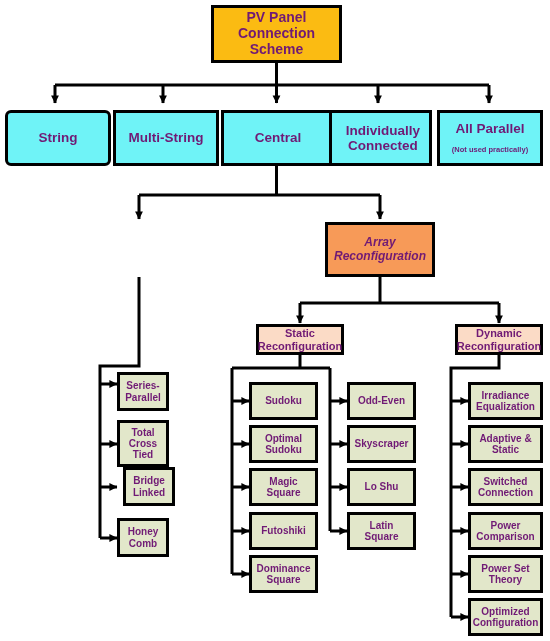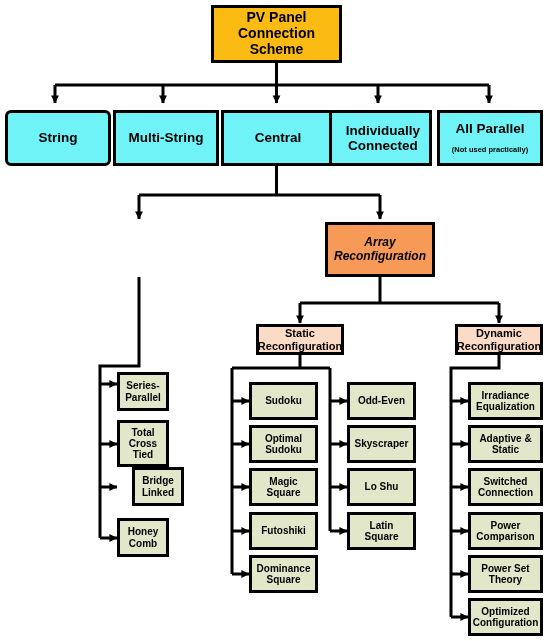--- a/index.html
+++ b/index.html
@@ -1,21 +1,21 @@
 <!DOCTYPE html>
 <html><head>
 <meta charset="utf-8">
 <style>
   html,body{margin:0;padding:0;background:#ffffff;}
   body{width:550px;height:641px;position:relative;overflow:hidden;
        font-family:"Liberation Sans","DejaVu Sans",sans-serif;}
   #diagram{position:absolute;inset:0;width:550px;height:641px;}
   .node{position:absolute;box-sizing:border-box;border:3px solid #000;
         display:flex;flex-direction:column;align-items:center;justify-content:center;
-        text-align:center;font-weight:bold;color:#000000;line-height:1.12;
+        text-align:center;font-weight:bold;color:#701a75;line-height:1.12;
         padding:1px 2px;}
   .root{background:#FBBB12;font-size:14px;}
   .lvl1{background:#6FF3F7;font-size:13.5px;}
   .lvl2{background:#F79A58;font-size:12px;font-style:italic;}
   .lvl3{background:#FBDBC6;font-size:11px;}
   .leaf{background:#E2E7CA;font-size:10px;}
   .sub{font-size:7.5px;font-weight:bold;font-style:normal;margin-top:10px;}
   svg{position:absolute;left:0;top:0;}
 </style>
 </head>
@@ -110,21 +110,21 @@
   <div class="node lvl3" style="left:455px;top:324px;width:88px;height:31px;">
     <span>Dynamic Reconfiguration</span>
   </div>
 
   <div class="node leaf" style="left:117px;top:372px;width:52px;height:39px;">
     <span>Series-Parallel</span>
   </div>
   <div class="node leaf" style="left:117px;top:420px;width:52px;height:47px;">
     <span>Total Cross Tied</span>
   </div>
-  <div class="node leaf" style="left:132px;top:467px;width:52px;height:39px;">
+  <div class="node leaf" style="left:123px;top:467px;width:52px;height:39px;">
     <span>Bridge Linked</span>
   </div>
   <div class="node leaf" style="left:117px;top:518px;width:52px;height:39px;">
     <span>Honey Comb</span>
   </div>
 
   <div class="node leaf" style="left:249px;top:382px;width:69px;height:38px;">
     <span>Sudoku</span>
   </div>
   <div class="node leaf" style="left:249px;top:425px;width:69px;height:38px;">

